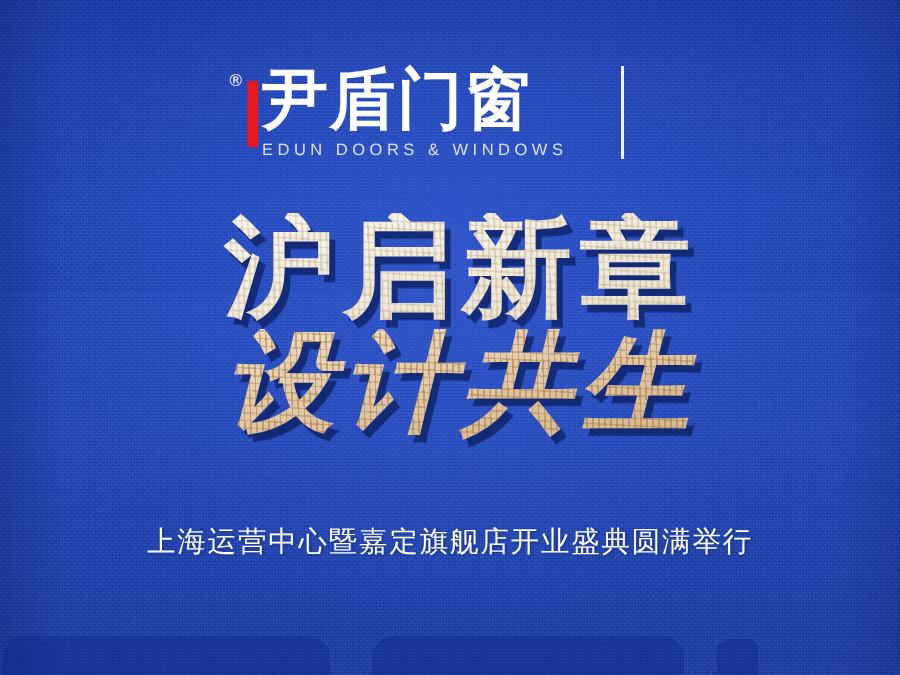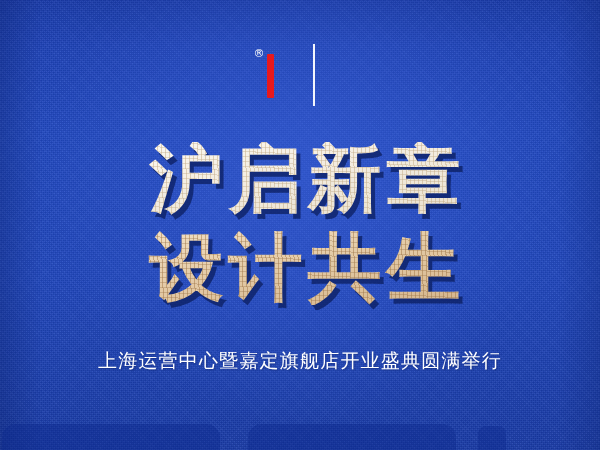--- a/index.html
+++ b/index.html
@@ -147,26 +147,27 @@
     filter: drop-shadow(4px 5px 0px rgba(10,28,92,0.72));
   }
   .headline.line1 {
     background-color: #f2ece0;
     background-image:
       repeating-linear-gradient(88deg, rgba(196,172,134,0.50) 0px, rgba(196,172,134,0.50) 1px, rgba(255,252,244,0.0) 1px, rgba(255,252,244,0.0) 4px),
       repeating-linear-gradient(3deg, rgba(170,142,100,0.28) 0px, rgba(170,142,100,0.28) 1px, rgba(255,255,248,0.0) 1px, rgba(255,255,248,0.0) 5px),
       linear-gradient(170deg, #fffdf6 0%, #f3ece0 45%, #e6dcc8 100%);
   }
   .headline.line2 {
-    margin-top: 16px;
+    margin-top: 4px;
     background-color: #dfc29a;
     background-image:
       repeating-linear-gradient(88deg, rgba(160,118,70,0.50) 0px, rgba(160,118,70,0.50) 1px, rgba(255,240,220,0.0) 1px, rgba(255,240,220,0.0) 4px),
       repeating-linear-gradient(3deg, rgba(140,100,58,0.30) 0px, rgba(140,100,58,0.30) 1px, rgba(255,244,228,0.0) 1px, rgba(255,244,228,0.0) 5px),
       linear-gradient(170deg, #f6e6cd 0%, #e3c9a5 48%, #cfae84 100%);
+    font-style: italic;
   }
 
   
   .subtitle {
     position: absolute;
     left: 0; right: 0;
     top: 348px;
     z-index: 3;
     text-align: center;
     color: #ffffff;
@@ -194,20 +195,24 @@
 <div id="poster">
 
   <div class="header">
     <div class="brand-lockup">
 
 
       <span class="reg-mark">®</span>
 
       <div class="redbar"></div>
 
+      <div class="cn-brand-block">
+        <div class="cn-brand">尹盾门窗</div>
+        <div class="en-brand">EDUN DOORS &amp; WINDOWS</div>
+      </div>
 
       <div class="divider-v"></div>
 
 
     </div>
   </div>
 
   <div class="headline-wrap">
     <span class="headline line1">沪启新章</span>
     <span class="headline line2">设计共生</span>

